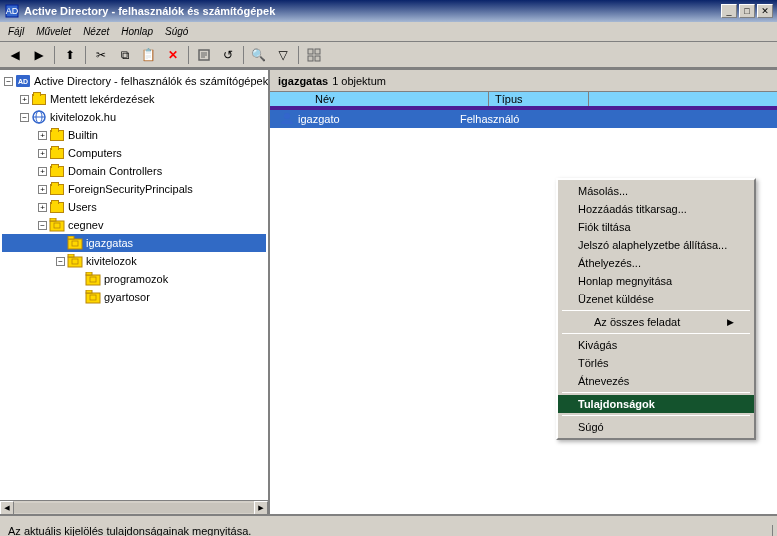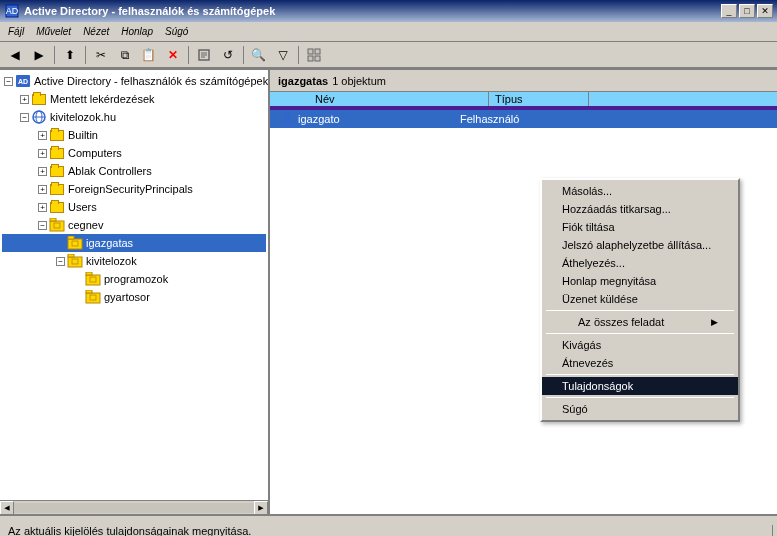--- a/index.html
+++ b/index.html
@@ -253,42 +253,42 @@
     .list-row-icon {
       width: 14px;
       height: 14px;
       margin-right: 4px;
     }
 
     
     .context-menu {
       position: absolute;
       top: 108px;
-      left: 270px;
+      left: 286px;
       width: 200px;
       background: #d4d0c8;
       border: 2px solid;
       border-color: #fff #808080 #808080 #fff;
       box-shadow: 2px 2px 4px rgba(0,0,0,0.3);
       z-index: 100;
       padding: 2px 0;
     }
     .ctx-item {
       padding: 3px 20px;
       cursor: pointer;
       font-size: 11px;
       white-space: nowrap;
       display: flex;
       align-items: center;
       justify-content: space-between;
     }
     .ctx-highlighted {
-      background: #0f172a;
+      background: #14532d;
       color: white;
-      font-weight: normal;
+      font-weight: bold;
     }
     .ctx-separator {
       height: 1px;
       background: #808080;
       margin: 2px 4px;
       border-top: 1px solid #fff;
     }
     .ctx-arrow {
       font-size: 9px;
     }
@@ -448,21 +448,21 @@
           <div class="folder-icon"></div>
         </div>
         <span class="tree-label">Computers</span>
       </div>
 
       <div class="tree-item" style="padding-left:36px;">
         <div class="tree-expand">+</div>
         <div class="tree-icon">
           <div class="folder-icon"></div>
         </div>
-        <span class="tree-label">Ablak Controllers</span>
+        <span class="tree-label">Domain Controllers</span>
       </div>
 
       <div class="tree-item" style="padding-left:36px;">
         <div class="tree-expand">+</div>
         <div class="tree-icon">
           <div class="folder-icon"></div>
         </div>
         <span class="tree-label">ForeignSecurityPrincipals</span>
       </div>
 
@@ -581,20 +581,21 @@
       <div class="ctx-item">Áthelyezés...</div>
       <div class="ctx-item">Honlap megnyitása</div>
       <div class="ctx-item">Üzenet küldése</div>
       <div class="ctx-separator"></div>
       <div class="ctx-item" style="justify-content:space-between;margin-left:16px;">
         <span>Az összes feladat</span>
         <span class="ctx-arrow">▶</span>
       </div>
       <div class="ctx-separator"></div>
       <div class="ctx-item">Kivágás</div>
+      <div class="ctx-item">Törlés</div>
       <div class="ctx-item">Átnevezés</div>
       <div class="ctx-separator"></div>
       <div class="ctx-item ctx-highlighted">Tulajdonságok</div>
       <div class="ctx-separator"></div>
       <div class="ctx-item">Súgó</div>
     </div>
 
   </div>
 </div>
 

